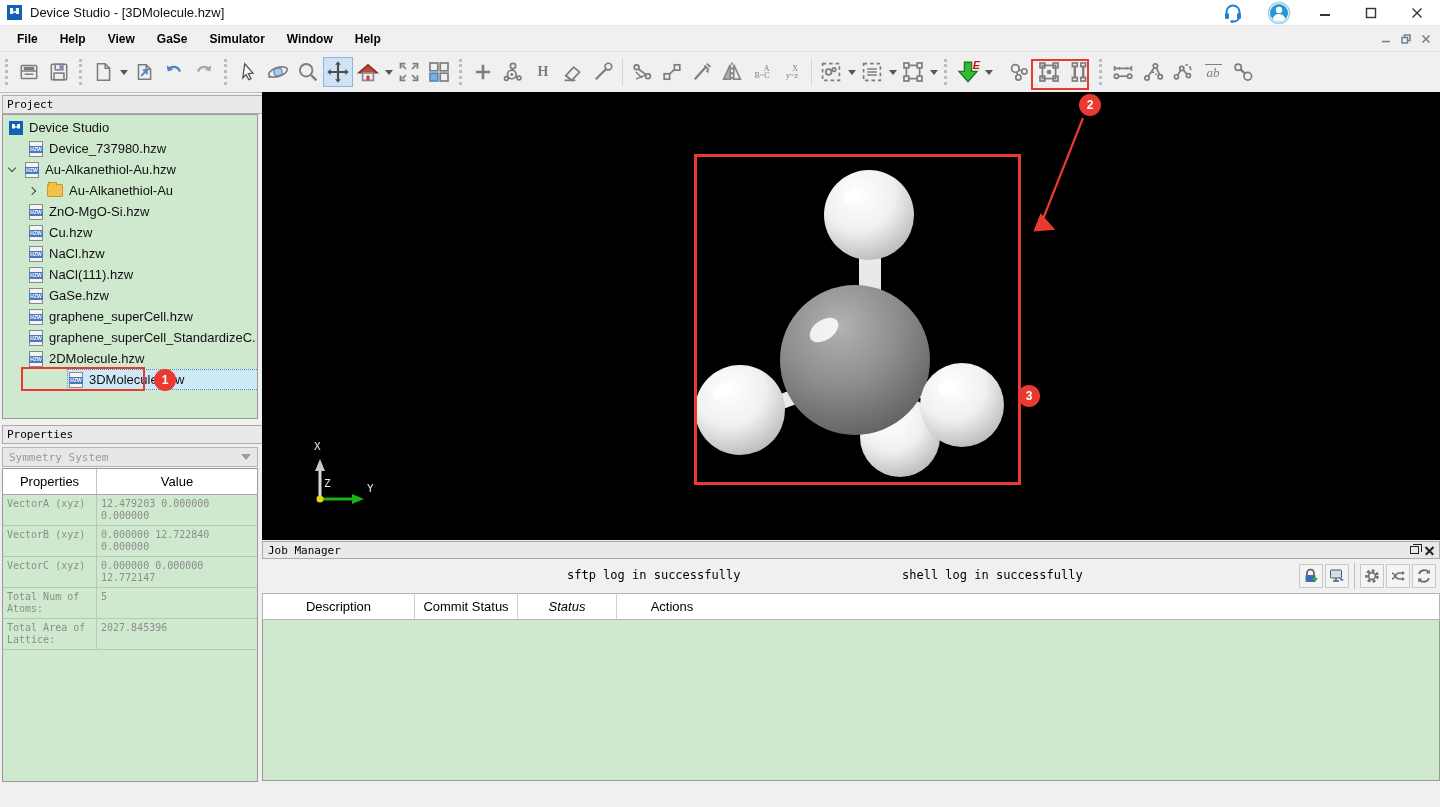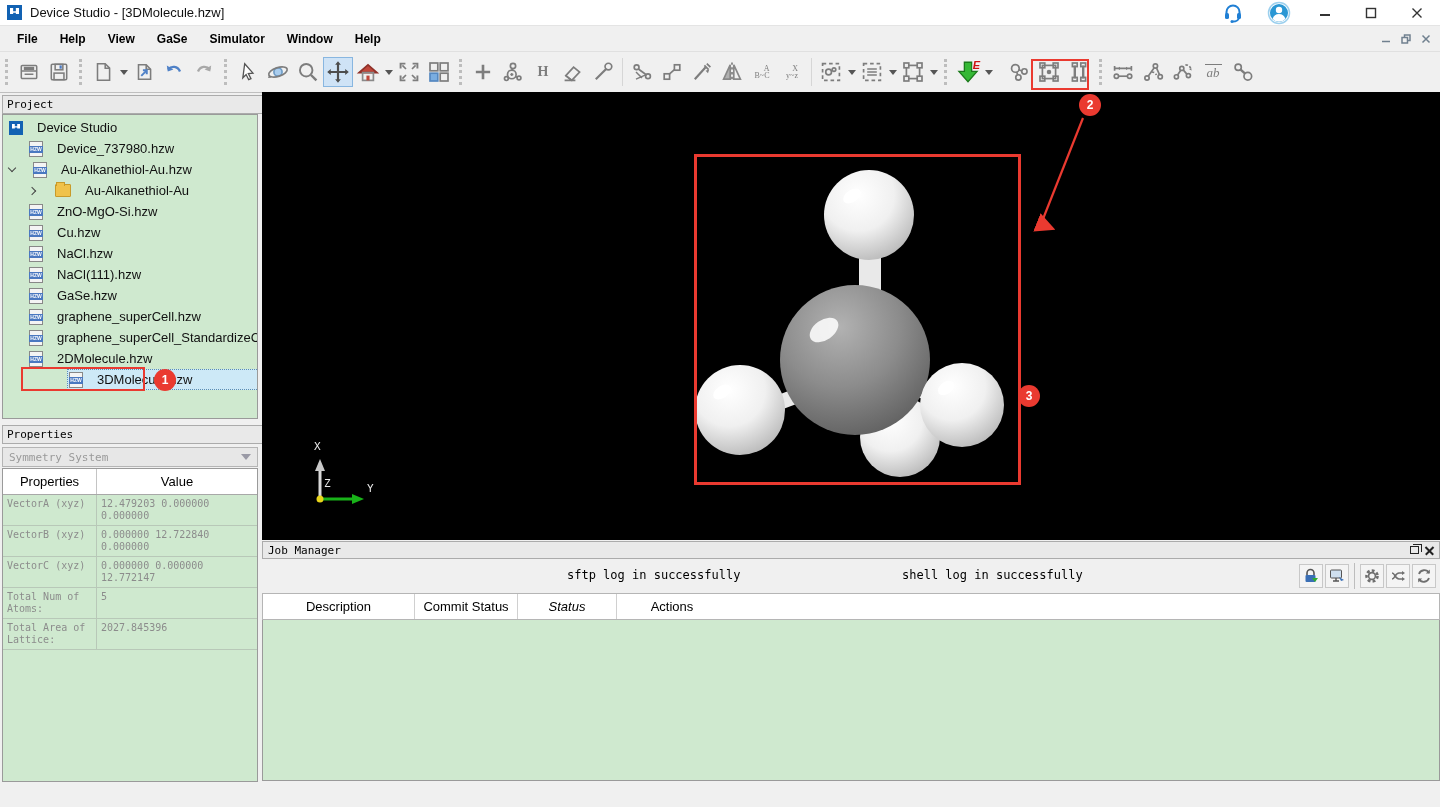--- a/index.html
+++ b/index.html
@@ -40,21 +40,21 @@
   
   .panel-title { position:absolute; left:2px; width:304px; height:19px; background:#e9e9e9; border:1px solid #ababab; display:flex; align-items:center; padding:0 4px; font-family:"DejaVu Sans Mono",monospace; font-size:11px; color:#000; }
   .pt-btns { margin-left:auto; display:flex; align-items:center; gap:6px; }
   .float-ic { width:9px; height:8px; border:1px solid #222; position:relative; background:#e9e9e9; }
   .float-ic::before { content:""; position:absolute; left:2px; top:-3px; width:8px; height:7px; border:1px solid #222; border-left:none; border-bottom:none; }
   .x-ic { position:relative; width:9px; height:9px; }
   .x-ic::before,.x-ic::after { content:""; position:absolute; left:-1px; top:4px; width:11px; height:1.6px; background:#222; }
   .x-ic::before { transform:rotate(45deg);} .x-ic::after { transform:rotate(-45deg);}
 
   #project-tree { position:absolute; left:2px; top:114px; width:256px; height:305px; background:#cfe9cf; border:1px solid #9a9a9a; padding-top:2px; font-size:13px; color:#111; overflow:hidden; }
-  .trow { height:21px; display:flex; align-items:center; position:relative;gap:8px; }
+  .trow { height:21px; display:flex; align-items:center; position:relative; }
   .trow .lbl { margin-left:6px; white-space:nowrap; }
   .chev { width:10px; height:10px; margin-left:6px; position:relative; }
   .chev::before { content:""; position:absolute; left:2px; top:2px; width:5px; height:5px; border-right:1.6px solid #444; border-bottom:1.6px solid #444; }
   .chev.open::before { transform:rotate(45deg); top:0px; }
   .chev.closed::before { transform:rotate(-45deg); left:0; }
   .hzw-ic { width:14px; height:16px; background:#f4f4f4; border:1px solid #888; position:relative; flex:none; }
   .hzw-ic::after { content:"HZW"; position:absolute; left:-1px; top:4px; right:-1px; height:7px; background:#4a78c0; color:#fff; font-size:5px; font-weight:bold; text-align:center; line-height:7px; font-family:"Liberation Sans",sans-serif; }
   .folder-ic { width:16px; height:13px; background:#f0c24a; border:1px solid #c89a2a; border-radius:1px; position:relative; flex:none; }
   .folder-ic::before { content:""; position:absolute; left:0; top:-3px; width:7px; height:3px; background:#f0c24a; border:1px solid #c89a2a; border-bottom:none; }
   .slogo { width:14px; height:14px; background:#1262b3; position:relative; flex:none; }

